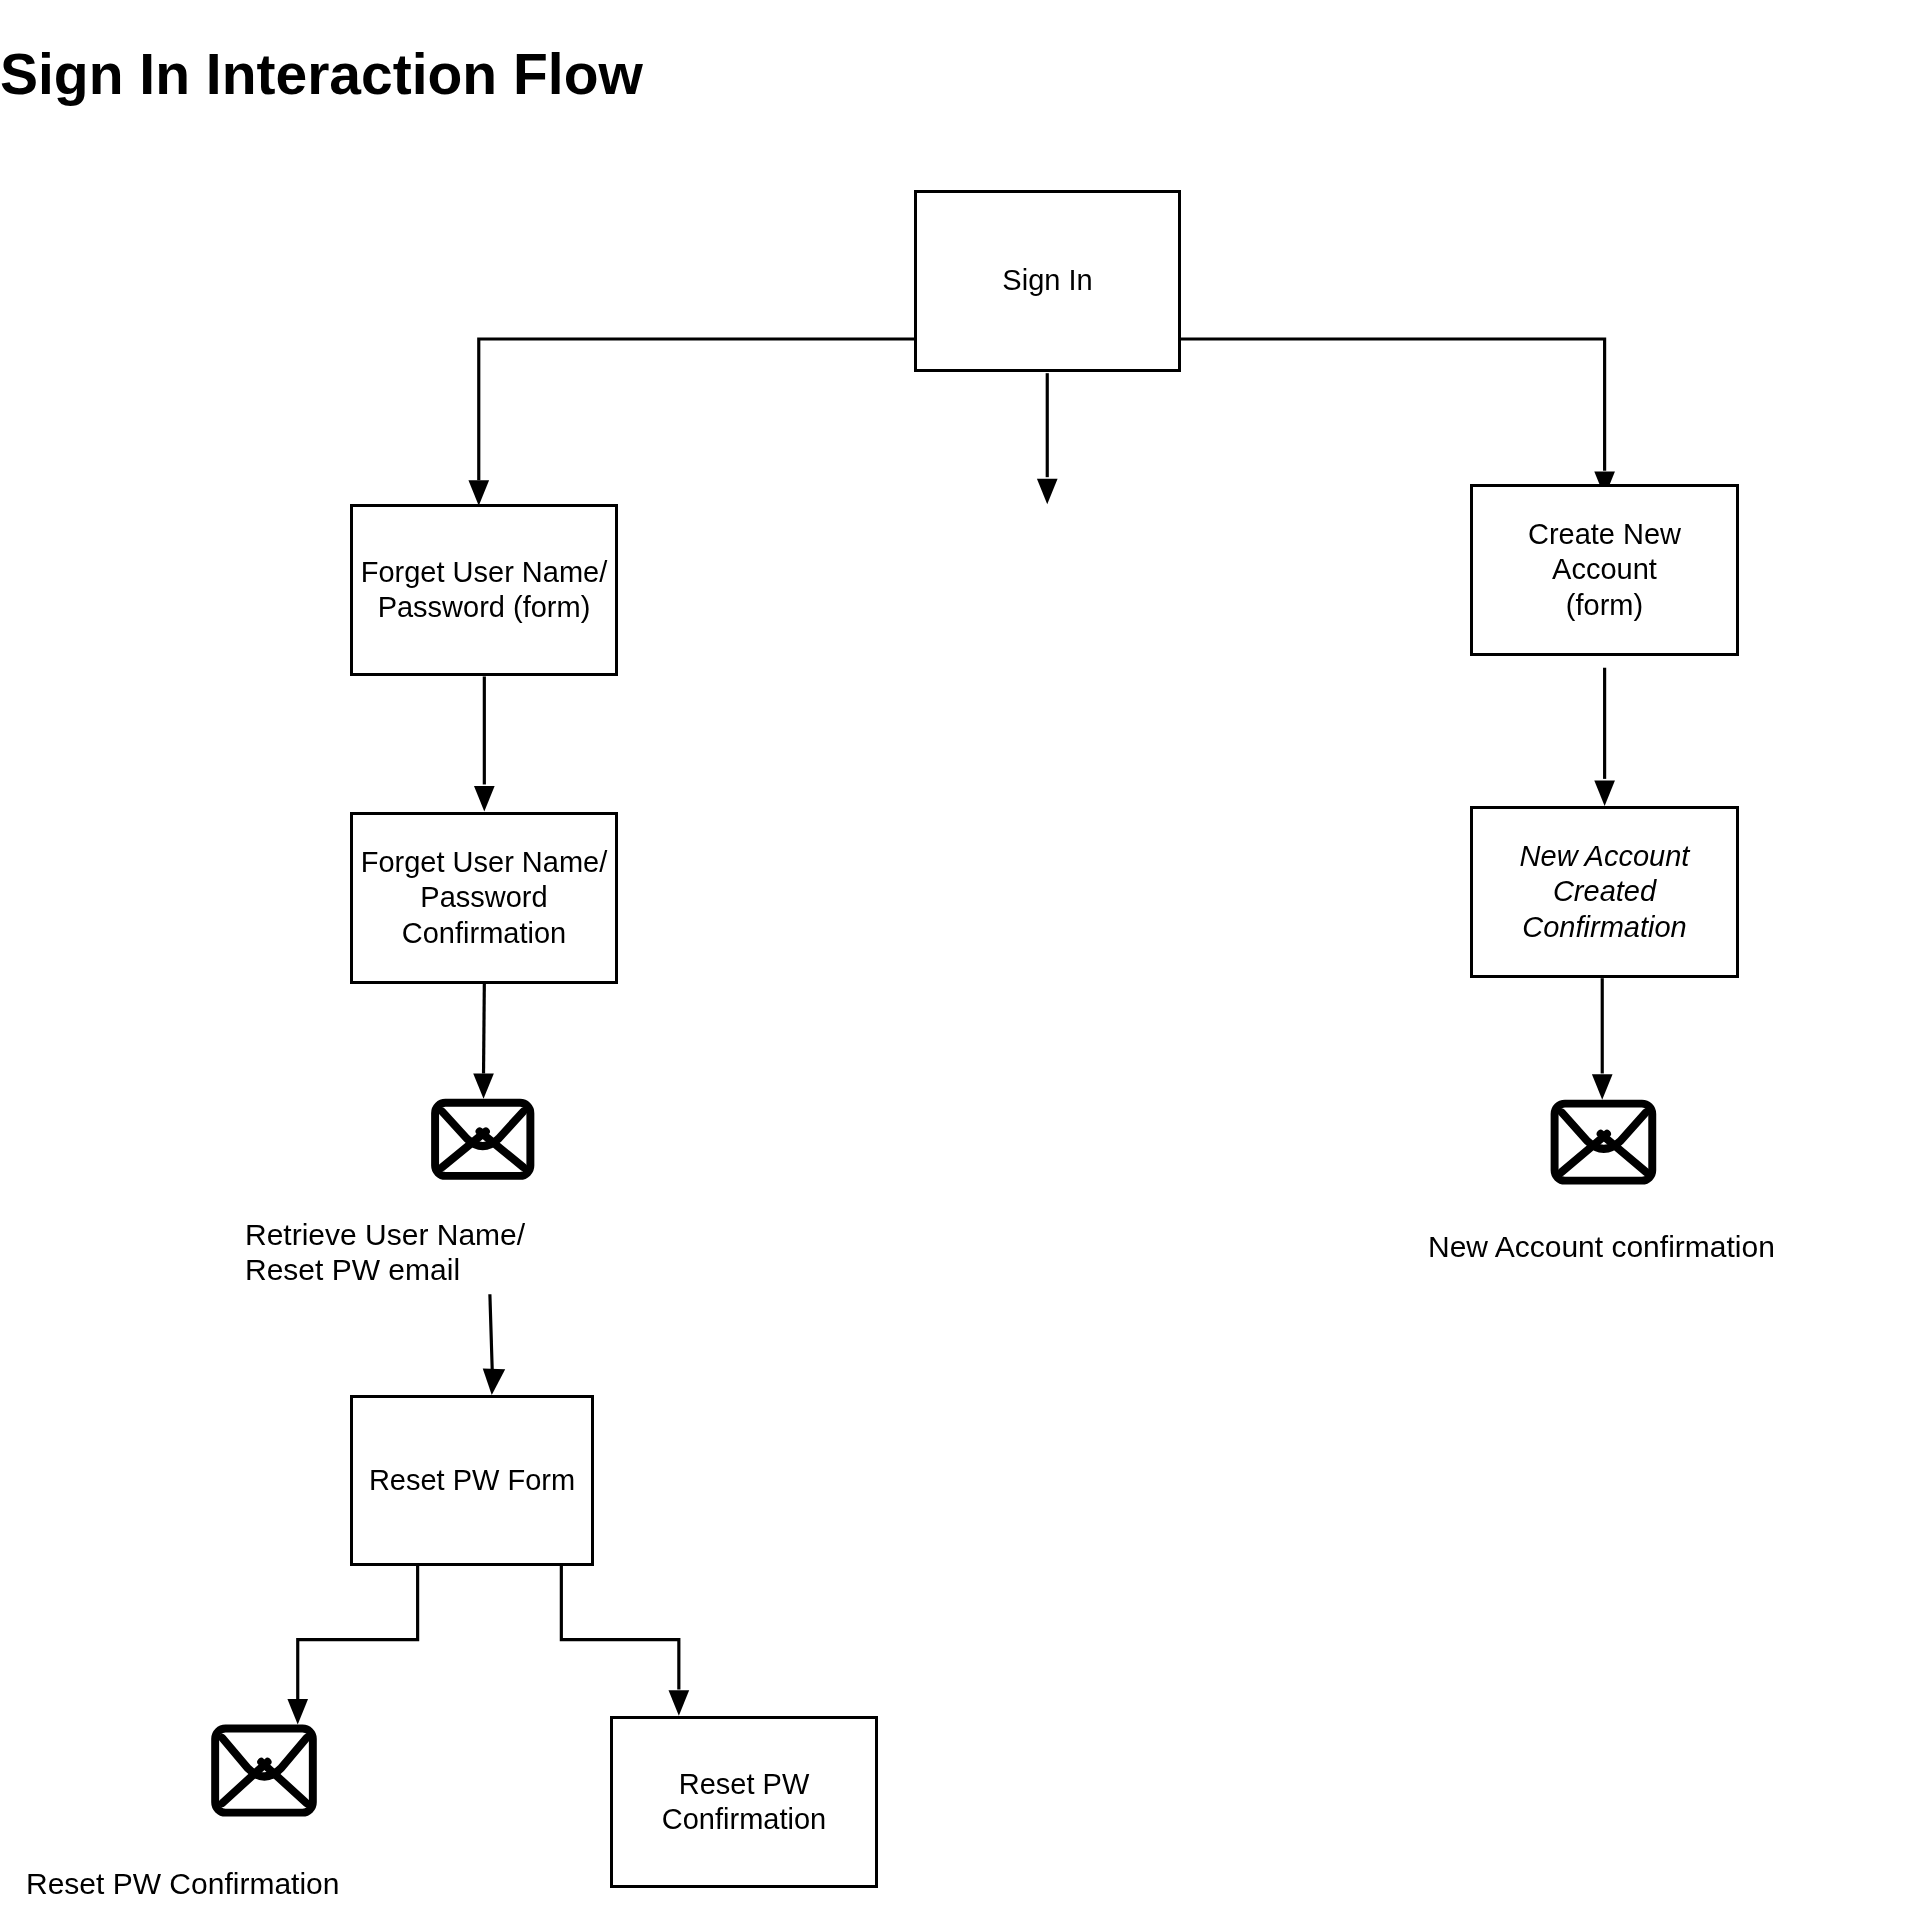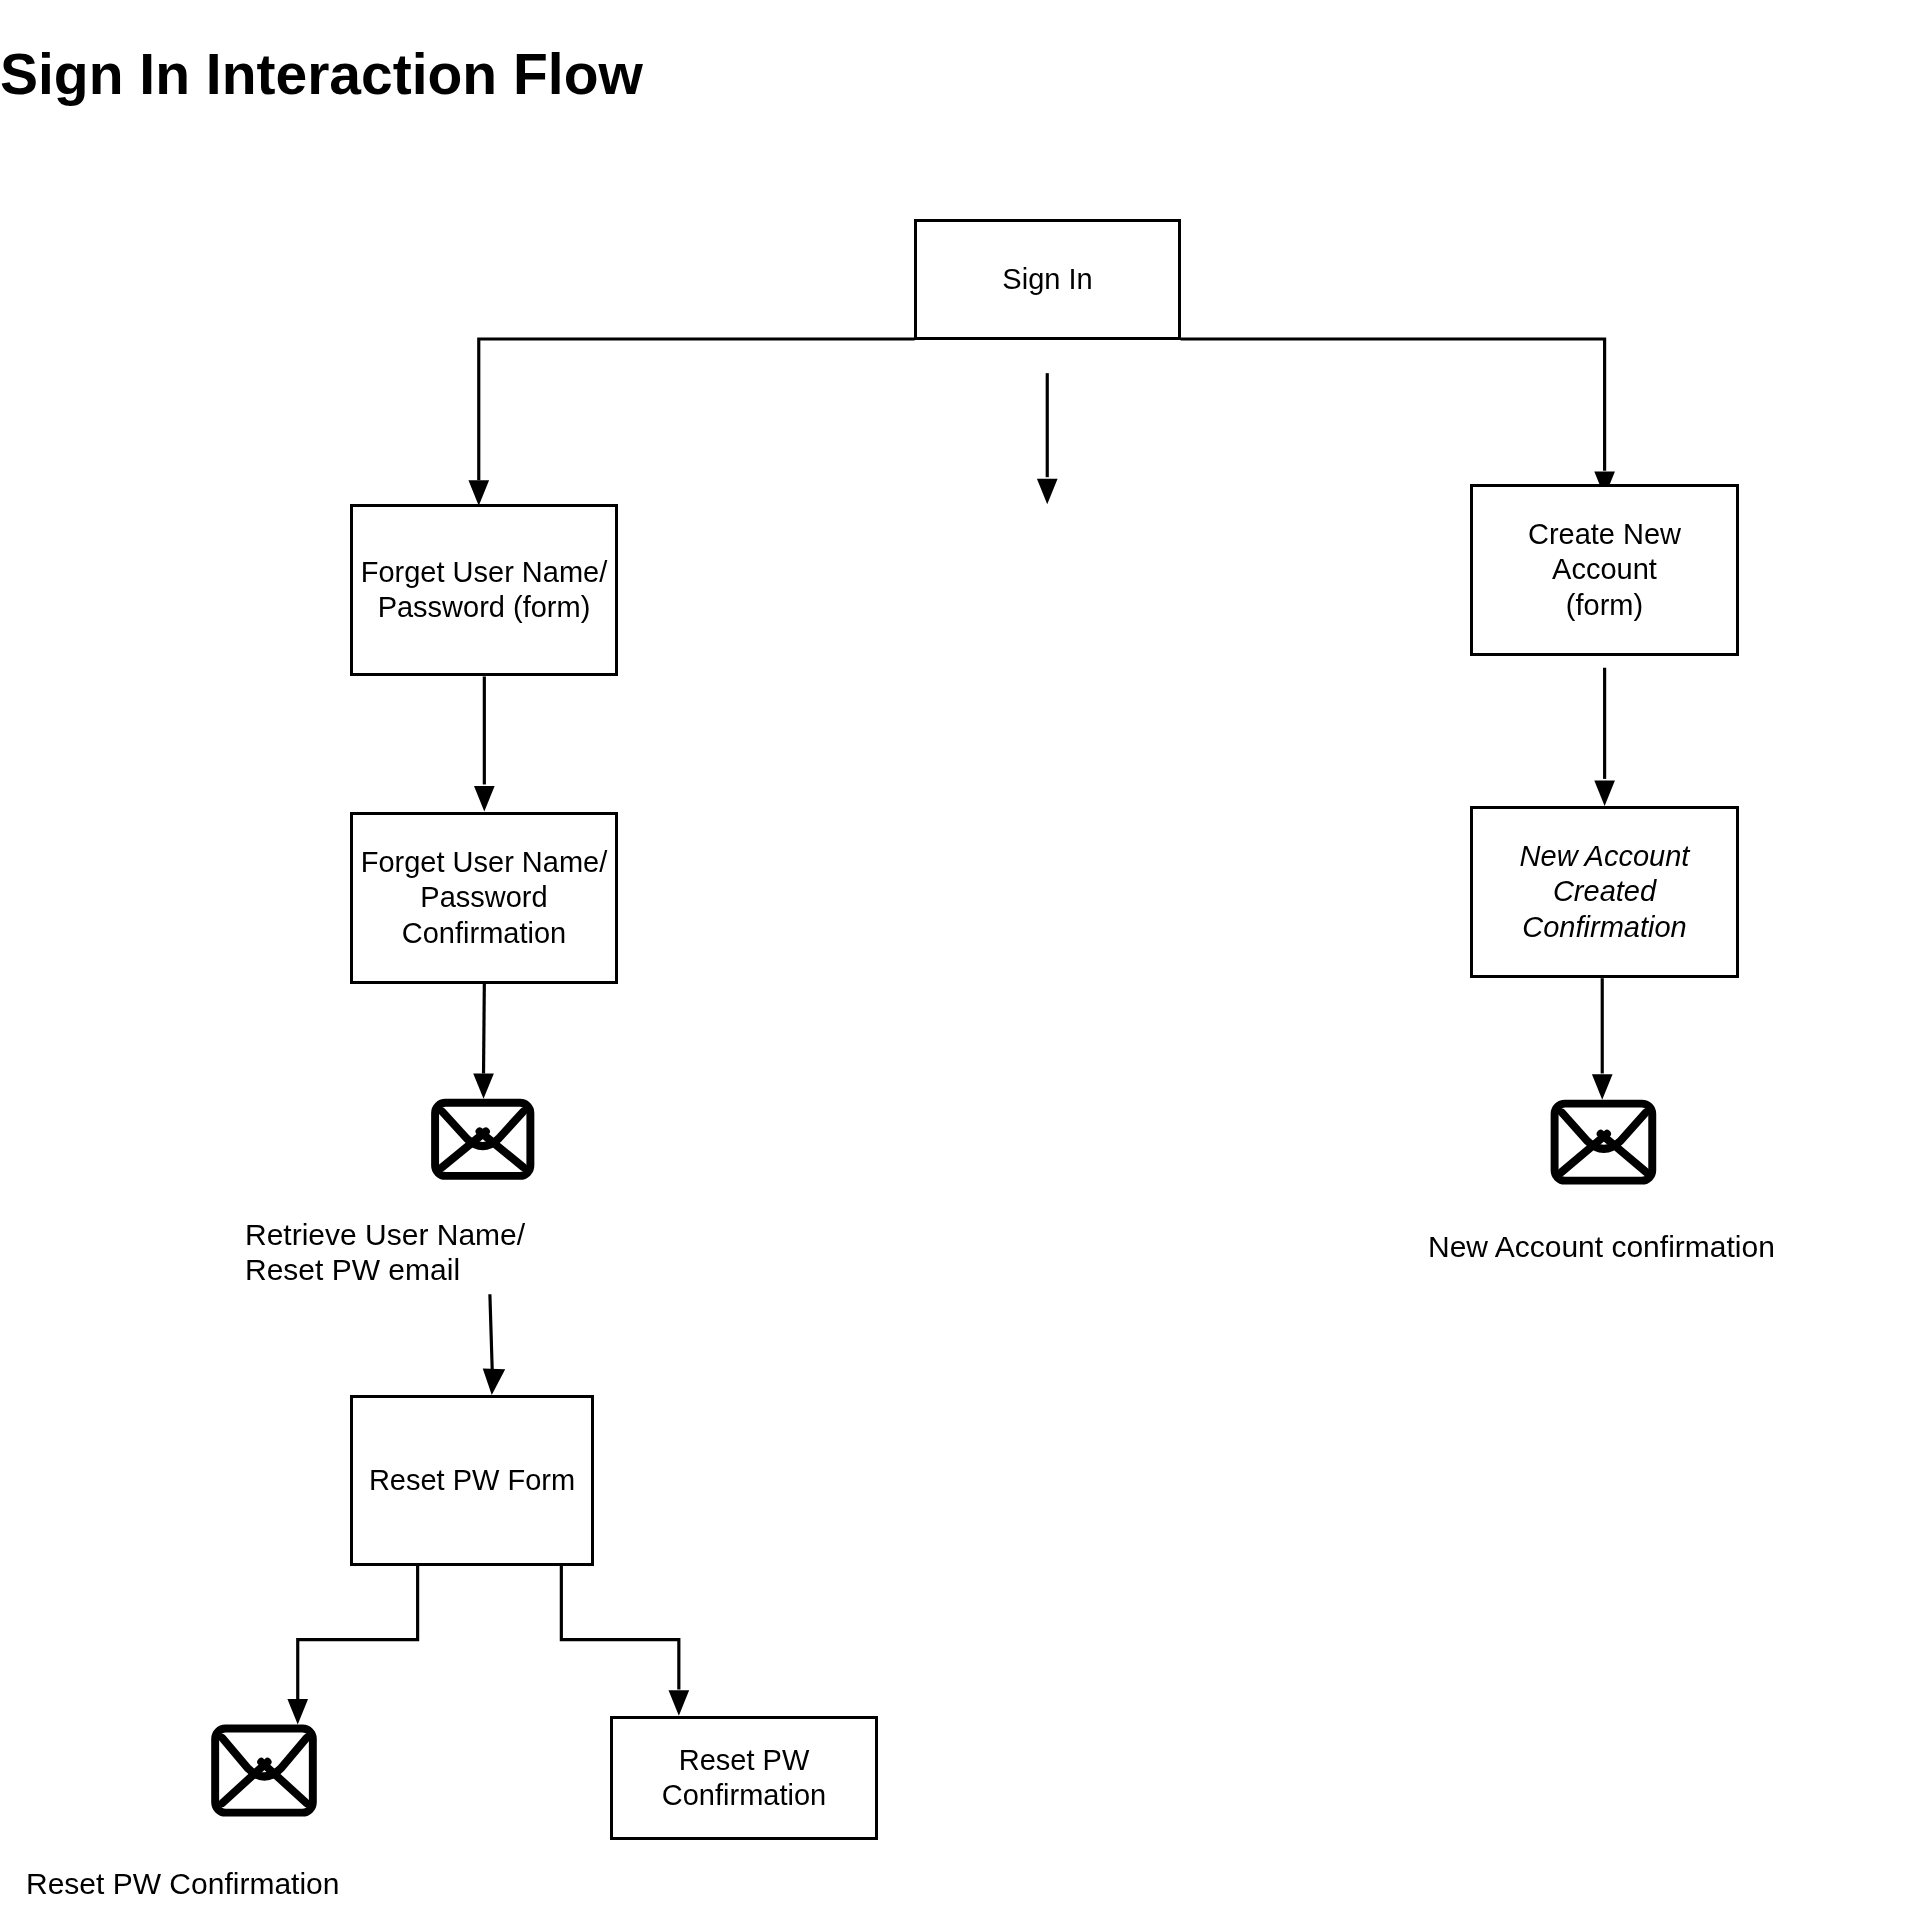--- a/index.html
+++ b/index.html
@@ -125,40 +125,40 @@
     </g>
 
     <g stroke="#000000" stroke-width="10" stroke-linecap="round" stroke-linejoin="round">
       <rect x="271" y="2177" width="123" height="106" rx="13" fill="#ffffff"></rect>
       <path d="M 280 2189 L 312 2227 Q 333 2248 354 2227 L 386 2189"></path>
       <path d="M 280 2271 L 337 2219"></path>
       <path d="M 386 2271 L 329 2219"></path>
     </g>
   </svg>
 
-  <div class="node" style="left:914px; top:219px; width:267px; height:121px;">Sign In</div>
+  <div class="node" style="left:914px; top:190px; width:267px; height:182px;">Sign In</div>
 
   <div class="node" style="left:350px; top:504px; width:268px; height:172px;">Forget User Name/
 Password (form)</div>
 
 
   <div class="node" style="left:1470px; top:484px; width:269px; height:172px;">Create New Account
 (form)</div>
 
   <div class="node" style="left:350px; top:812px; width:268px; height:172px;">Forget User Name/
 Password
 Confirmation</div>
 
   <div class="node" style="left:1470px; top:806px; width:269px; height:172px;font-style:italic;">New Account
 Created
 Confirmation</div>
 
   <div class="node" style="left:350px; top:1395px; width:244px; height:171px;">Reset PW Form</div>
 
-  <div class="node" style="left:610px; top:1716px; width:268px; height:124px;">Reset PW
+  <div class="node" style="left:610px; top:1716px; width:268px; height:172px;">Reset PW
 Confirmation</div>
 
   <div class="email-label" style="left:245px; top:1217px; width:476px;">Retrieve User Name/
 Reset PW email</div>
 
   <div class="email-label" style="left:1428px; top:1229px; width:476px;">New Account confirmation</div>
 
   <div class="email-label" style="left:26px; top:1866px; width:476px;">Reset PW Confirmation</div>
 
 </div>

